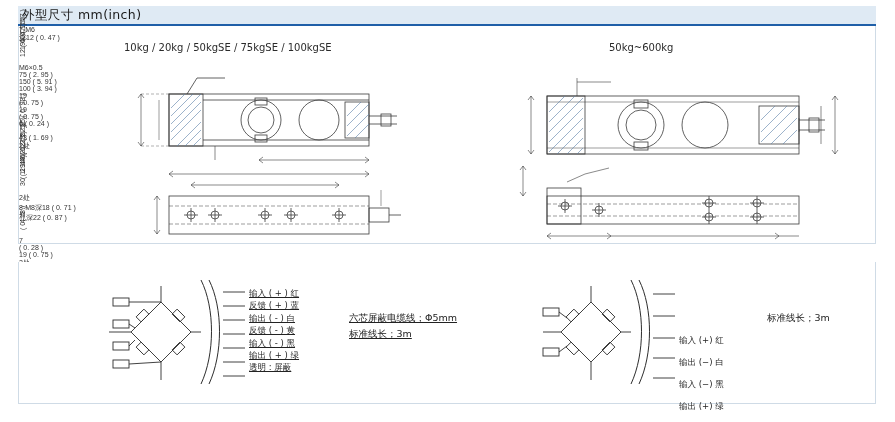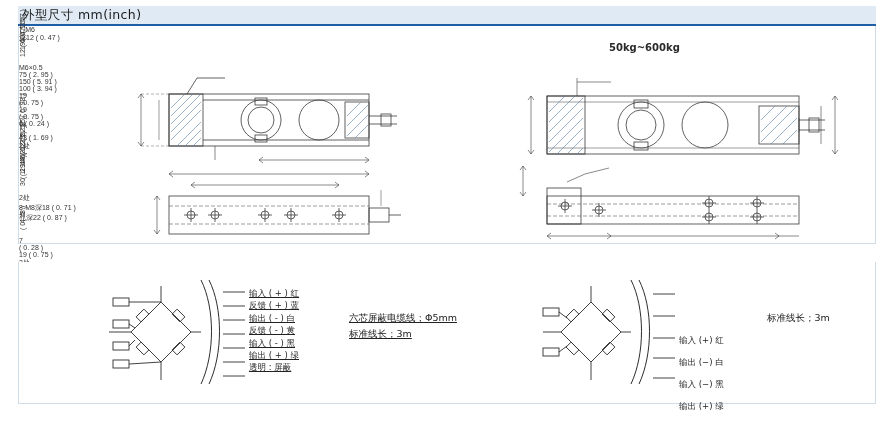--- a/index.html
+++ b/index.html
@@ -59,21 +59,22 @@
 </style>
 </head>
 <body>
 
 <div class="section" id="dim-section">
   <div class="sec-header">
     <span class="sec-title">外型尺寸 mm(inch)</span>
   </div>
   <div class="sec-body" id="dim-body">
 
-    <div class="dwg-label" style="left:590px;top:16px;font-weight:bold;">50kg~600kg</div>
+    <div class="dwg-label" style="left:105px;top:16px;">10kg / 20kg / 50kgSE / 75kgSE / 100kgSE</div>
+    <div class="dwg-label" style="left:590px;top:16px;">50kg~600kg</div>
 
     <svg width="420" height="190" viewBox="0 0 420 190" style="position:absolute;left:10px;top:30px;">
       <g stroke="#3a3a3a" fill="none" stroke-width="0.8">
 
         <rect x="140" y="38" width="200" height="52"></rect>
 
         <rect x="140" y="38" width="34" height="52"></rect>
 
         <g stroke="#5a7fa8" stroke-width="0.6">
           <line x1="142" y1="52" x2="156" y2="38"></line>

